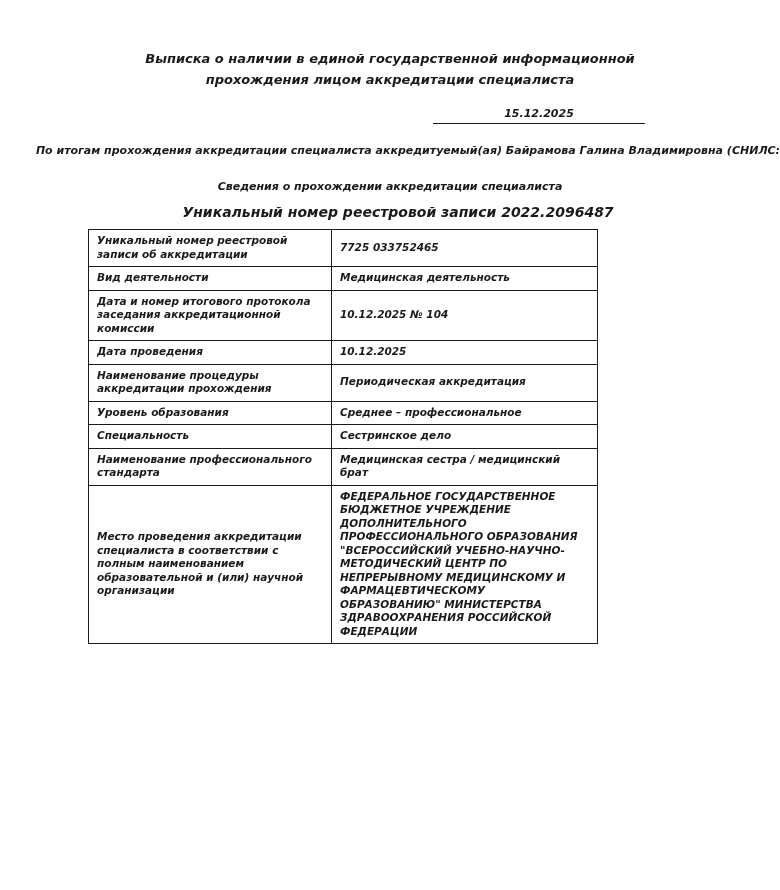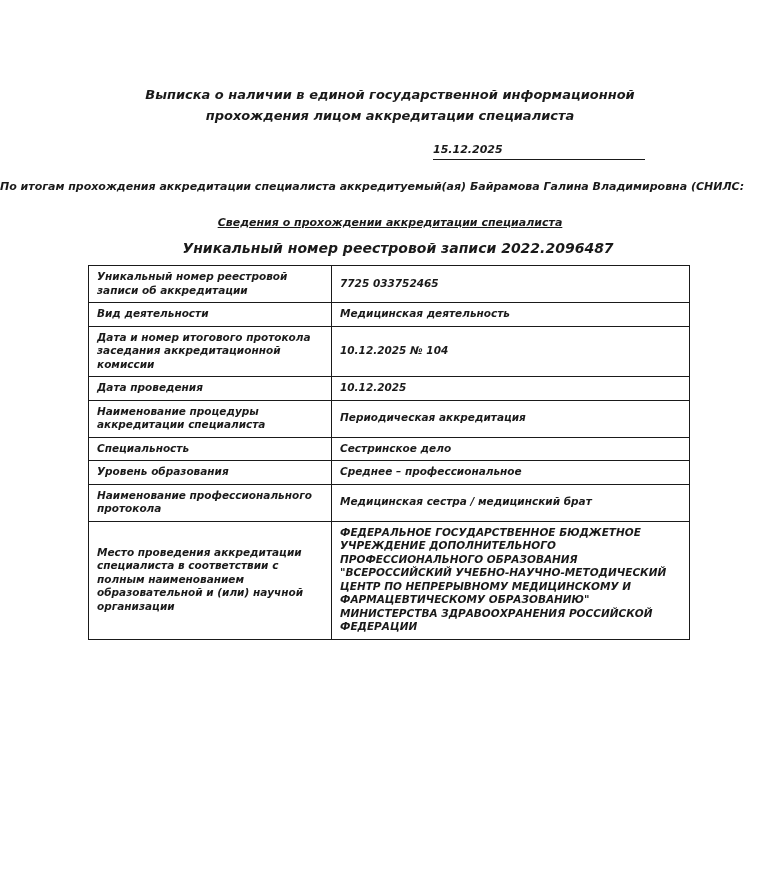--- a/index.html
+++ b/index.html
@@ -13,68 +13,67 @@
     height: 890px;
     margin: 0 auto;
     background: #ffffff;
     color: #1a1a1a;
     font-family: "DejaVu Sans", "Liberation Sans", sans-serif;
     font-weight: bold;
     font-style: italic;
     overflow: hidden;
   }
   .doc-title {
-    padding-top: 84px;
+    padding-top: 48px;
     text-align: center;
     font-size: 13px;
     line-height: 21px;
   }
   .date-block {
     width: 212px;
     margin: 16px 0 0 433px;
-    text-align: left;
+    text-align: center;
     font-size: 11px;
   }
   .date-value {
     display: block;
     padding-bottom: 2px;
     border-bottom: 1.6px solid #1a1a1a;
     line-height: 15px;
   }
   .date-caption {
     display: block;
     padding-top: 2px;
     line-height: 14px;
   }
   .intro {
     margin-top: 19px;
-    text-align: left;
+    text-align: right;
     font-size: 11px;
     line-height: 16px;
   }
   .section-heading {
     margin-top: 21px;
     text-align: center;
     font-size: 11px;
     line-height: 14px;
   }
   .section-heading span {
-    text-decoration: underline;
     text-align: center;
   }
   .registry-heading {
     margin-top: 9px;
     text-align: center;
     font-size: 14px;
     line-height: 18px;
     padding-left: 16px;
   }
   table.acc-table {
     margin: 8px 0 0 88px;
-    width: 602px;
+    width: 510px;
     border-collapse: collapse;
     table-layout: fixed;
     font-size: 10.5px;
     line-height: 13.5px;
     border-radius: 6px;
   }
   table.acc-table td {
     border: 1.6px solid #1a1a1a;
     vertical-align: middle;
     padding: 4px 8px 5px 8px;
@@ -120,33 +119,33 @@
       </tr>
       <tr>
         <td class="label-cell">Дата и номер итогового протокола заседания аккредитационной комиссии</td>
         <td class="value-cell">10.12.2025 № 104</td>
       </tr>
       <tr>
         <td class="label-cell">Дата проведения</td>
         <td class="value-cell">10.12.2025</td>
       </tr>
       <tr>
-        <td class="label-cell">Наименование процедуры аккредитации специалиста</td>
+        <td class="label-cell">Наименование процедуры аккредитации прохождения</td>
         <td class="value-cell">Периодическая аккредитация</td>
+      </tr>
+      <tr>
+        <td class="label-cell">Уровень образования</td>
+        <td class="value-cell">Среднее – профессиональное</td>
       </tr>
       <tr>
         <td class="label-cell">Специальность</td>
         <td class="value-cell">Сестринское дело</td>
       </tr>
       <tr>
-        <td class="label-cell">Уровень образования</td>
-        <td class="value-cell">Среднее – профессиональное</td>
-      </tr>
-      <tr>
-        <td class="label-cell">Наименование профессионального протокола</td>
+        <td class="label-cell">Наименование профессионального стандарта</td>
         <td class="value-cell">Медицинская сестра / медицинский брат</td>
       </tr>
       <tr>
         <td class="label-cell">Место проведения аккредитации специалиста в соответствии с полным наименованием образовательной и (или) научной организации</td>
         <td class="value-cell">ФЕДЕРАЛЬНОЕ ГОСУДАРСТВЕННОЕ БЮДЖЕТНОЕ УЧРЕЖДЕНИЕ ДОПОЛНИТЕЛЬНОГО ПРОФЕССИОНАЛЬНОГО ОБРАЗОВАНИЯ "ВСЕРОССИЙСКИЙ УЧЕБНО-НАУЧНО-МЕТОДИЧЕСКИЙ ЦЕНТР ПО НЕПРЕРЫВНОМУ МЕДИЦИНСКОМУ И ФАРМАЦЕВТИЧЕСКОМУ ОБРАЗОВАНИЮ" МИНИСТЕРСТВА ЗДРАВООХРАНЕНИЯ РОССИЙСКОЙ ФЕДЕРАЦИИ</td>
       </tr>
     </tbody>
   </table>
 
 </div>

